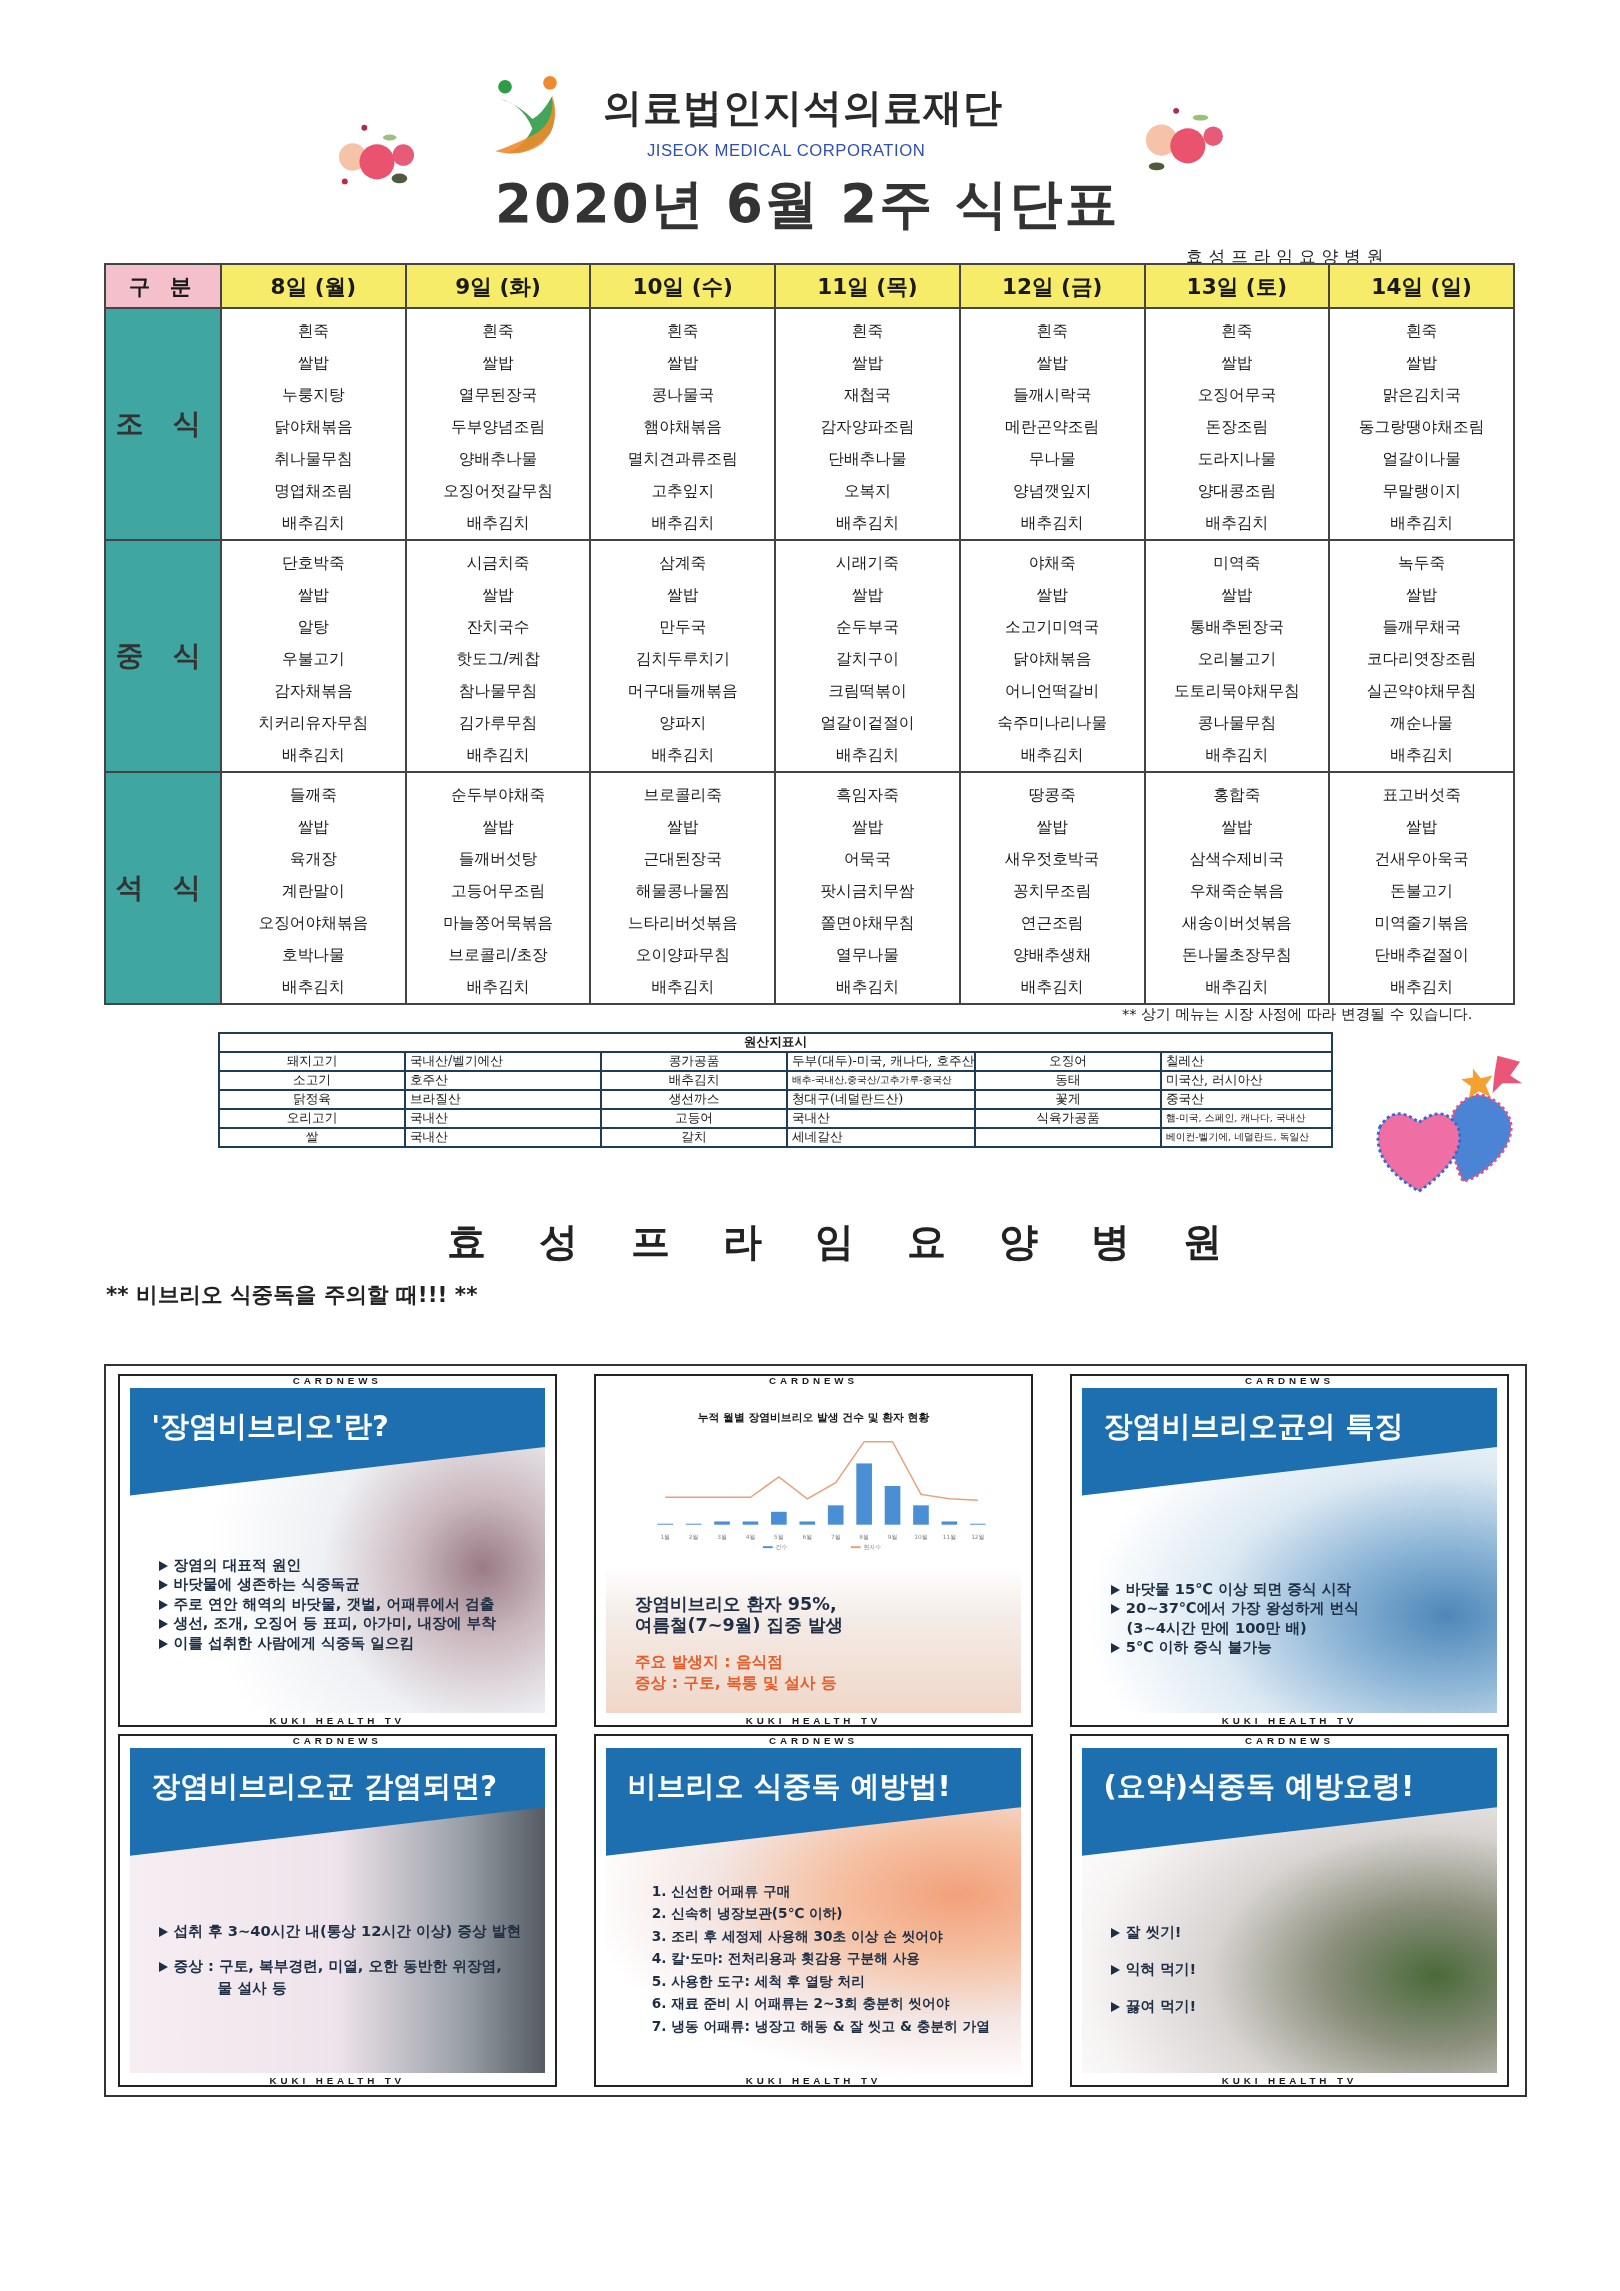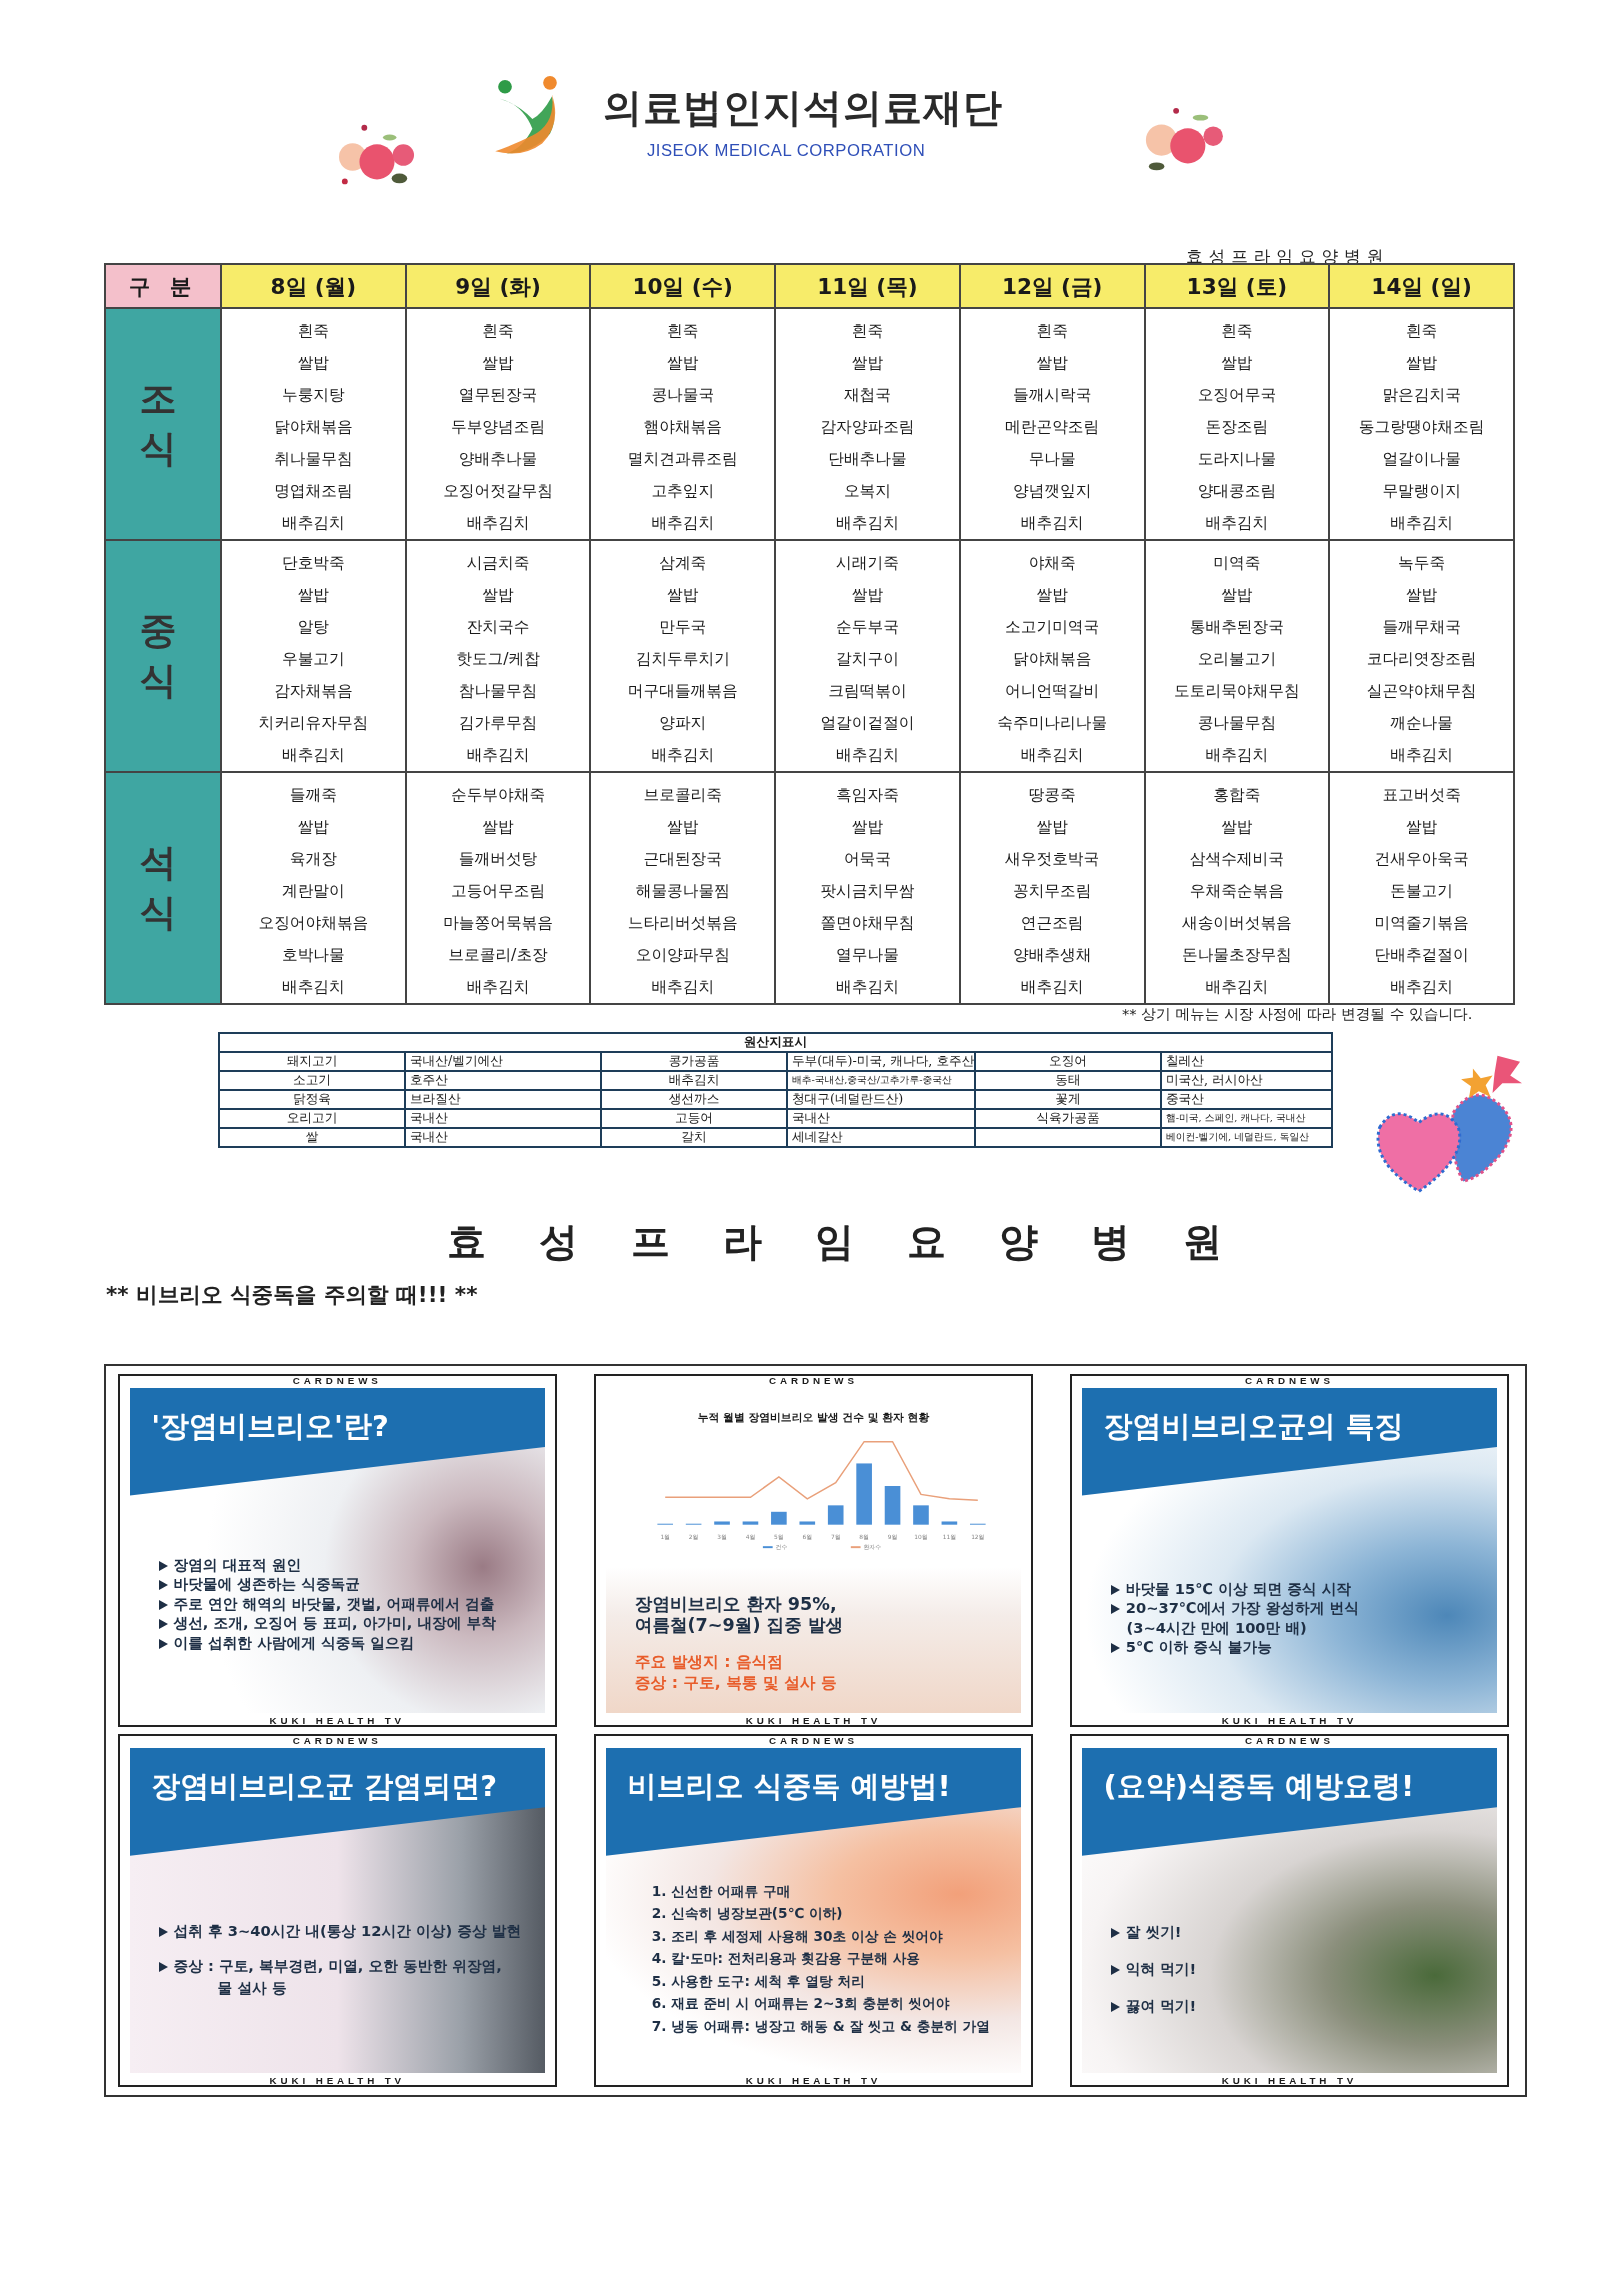--- a/index.html
+++ b/index.html
@@ -16,21 +16,21 @@
   .flower.left { left: 323px; top: 118px; }
   .flower.right { left: 1127px; top: 103px; }
 
   .hospital-small { position: absolute; left: 1186px; top: 245px; font-size: 16.7px; letter-spacing: 5.9px; font-family: "DejaVu Serif", serif; color: #222; }
 
   
   .menu { position: absolute; left: 104px; top: 263px; width: 1411px; border: 2.9px solid #333; border-collapse: collapse; table-layout: fixed; }
   .menu th, .menu td { border: 2px solid #444; text-align: center; }
   .menu th { height: 44px; font-size: 21.6px; font-weight: bold; background: #f7ec6a; }
   .menu th.corner { background: #f4c0cb; width: 116px; letter-spacing: 5.9px; }
-  .menu td.meal-label { background: #3fa6a2; font-size: 37px; font-weight: bold; color: #333; letter-spacing: 9.8px; }
+  .menu td.meal-label { background: #3fa6a2; font-size: 28px; font-weight: bold; color: #333; letter-spacing: 9.8px; }
   .menu td.day { background: #fff; vertical-align: top; padding-top: 5.9px; }
   .menu td.day div { height: 32px; line-height: 32px; font-size: 15.7px; white-space: nowrap; }
 
   .notice { position: absolute; left: 1122px; top: 1005px; font-size: 14.7px; color: #222; }
 
   
   .origin { position: absolute; left: 218px; top: 1032px; width: 1113px; border: 2.9px solid #1e3d59; border-collapse: collapse; table-layout: fixed; }
   .origin td { border: 2px solid #1e3d59; height: 18.6px; font-size: 12.7px; padding: 0 3.9px; font-family: "DejaVu Serif", serif; white-space: nowrap; overflow: hidden; }
   .origin td.k { text-align: center; }
   .origin td.small { font-size: 9.8px; }
@@ -65,20 +65,21 @@
 
 <div class="header">
   <svg class="logo" viewBox="0 0 70 90">
     <circle cx="12" cy="12" r="7" fill="#2e9b47"></circle>
     <circle cx="58" cy="8" r="7" fill="#f08a2e"></circle>
     <path d="M6 24 Q30 30 40 55 Q30 75 14 80 Q40 80 58 60 Q66 45 60 22 Q50 40 40 45 Q26 30 6 24Z" fill="#2e9b47" opacity="0.9"></path>
     <path d="M60 20 Q64 50 40 62 Q20 72 2 78 Q30 85 50 70 Q70 50 60 20Z" fill="#f08a2e" opacity="0.9"></path>
   </svg>
   <div class="org-ko">의료법인지석의료재단</div>
   <div class="org-en">JISEOK MEDICAL CORPORATION</div>
+  <div class="title">2020년 6월 2주 식단표</div>
 </div>
 
 <svg class="flower left" viewBox="0 0 110 80">
   <circle cx="30" cy="40" r="14" fill="#f6c3a8"></circle>
   <circle cx="55" cy="45" r="18" fill="#e9536e"></circle>
   <circle cx="82" cy="38" r="11" fill="#e75b78"></circle>
   <ellipse cx="78" cy="62" rx="8" ry="5" fill="#4f5a3a"></ellipse>
   <ellipse cx="68" cy="20" rx="7" ry="3" fill="#9bbf7a"></ellipse>
   <circle cx="42" cy="10" r="3" fill="#b32b4a"></circle>
   <circle cx="22" cy="65" r="3" fill="#c22a44"></circle>

